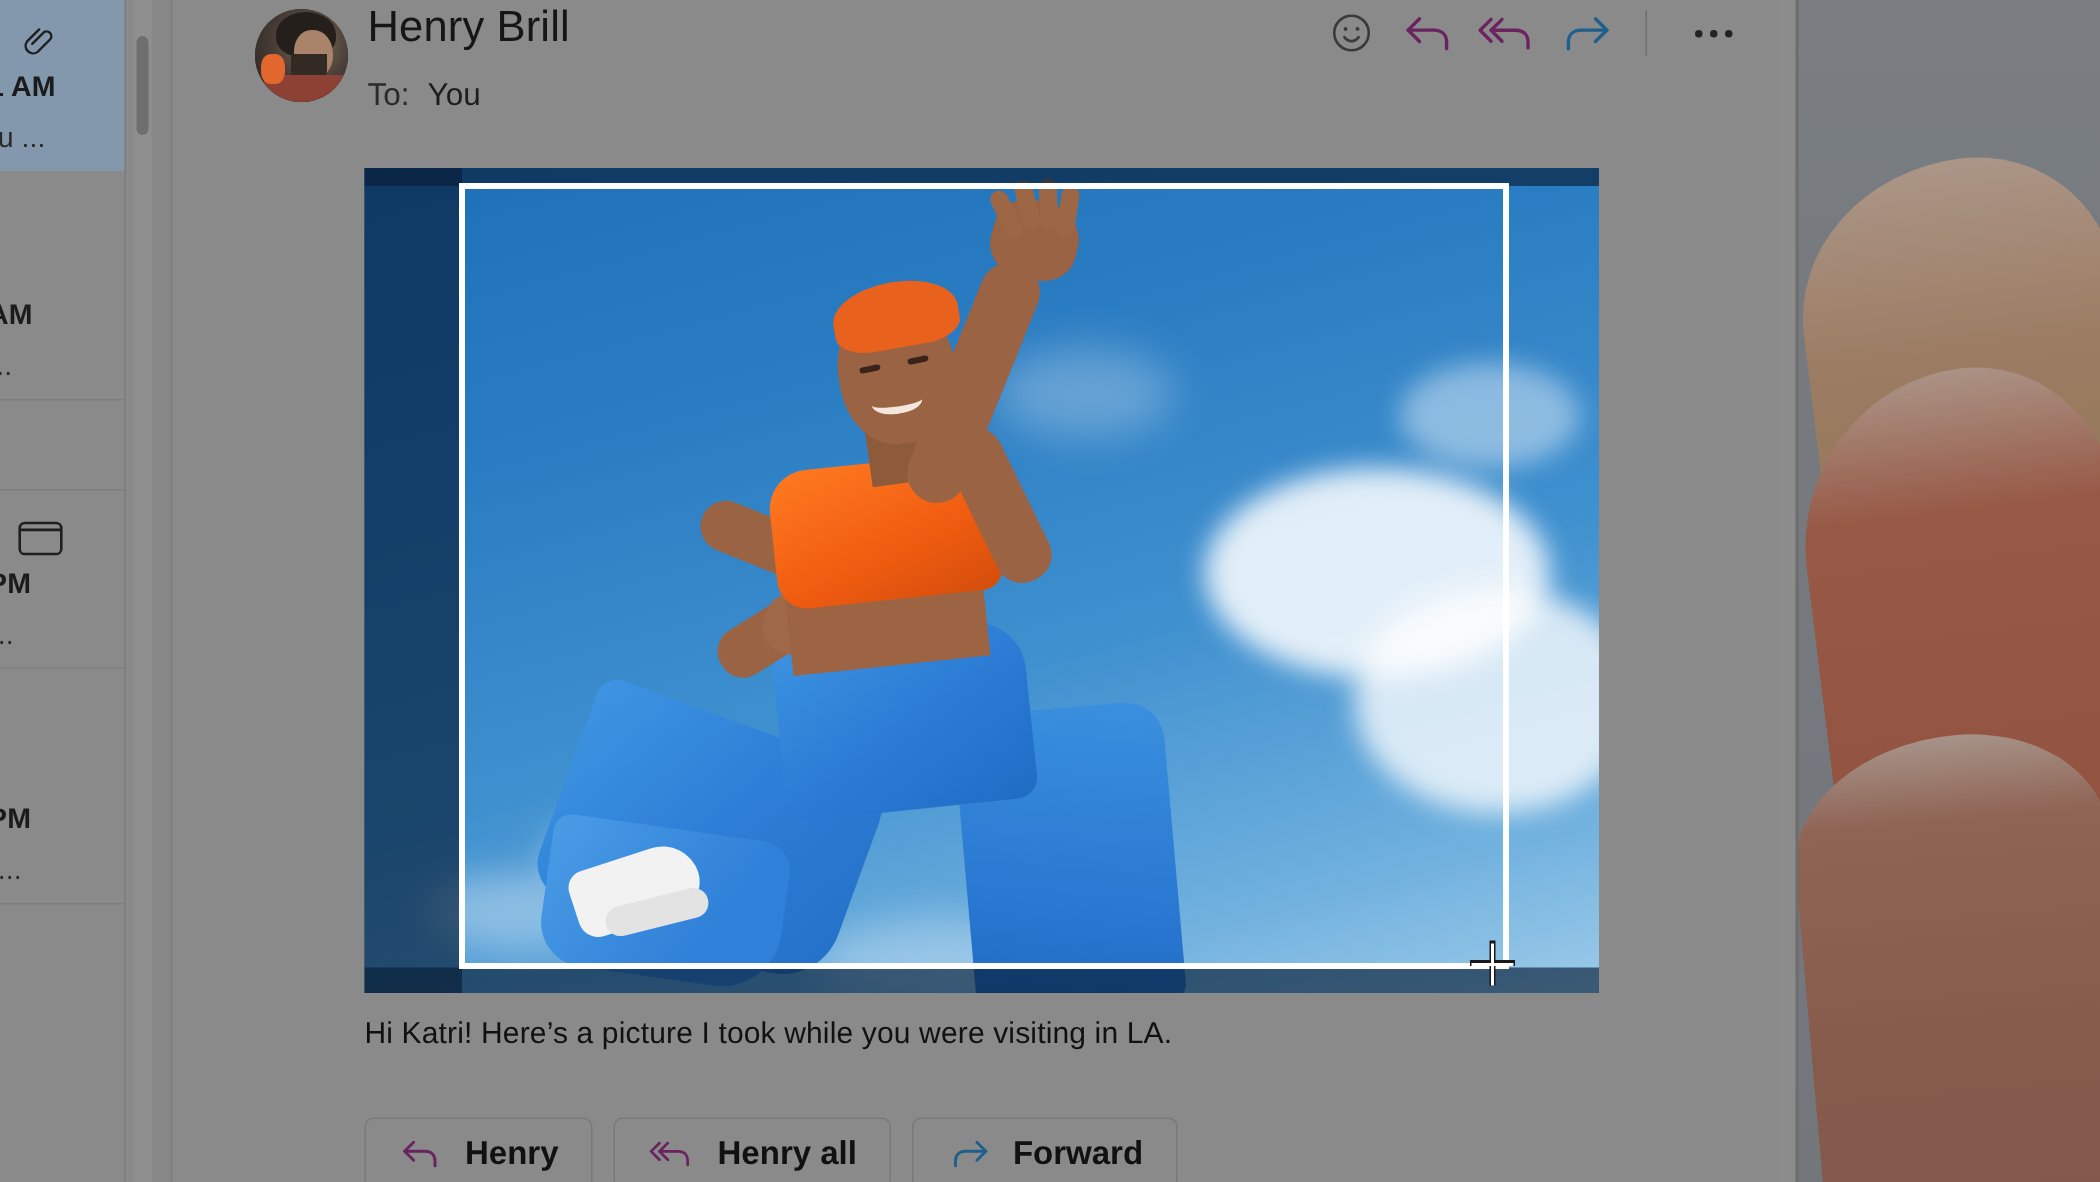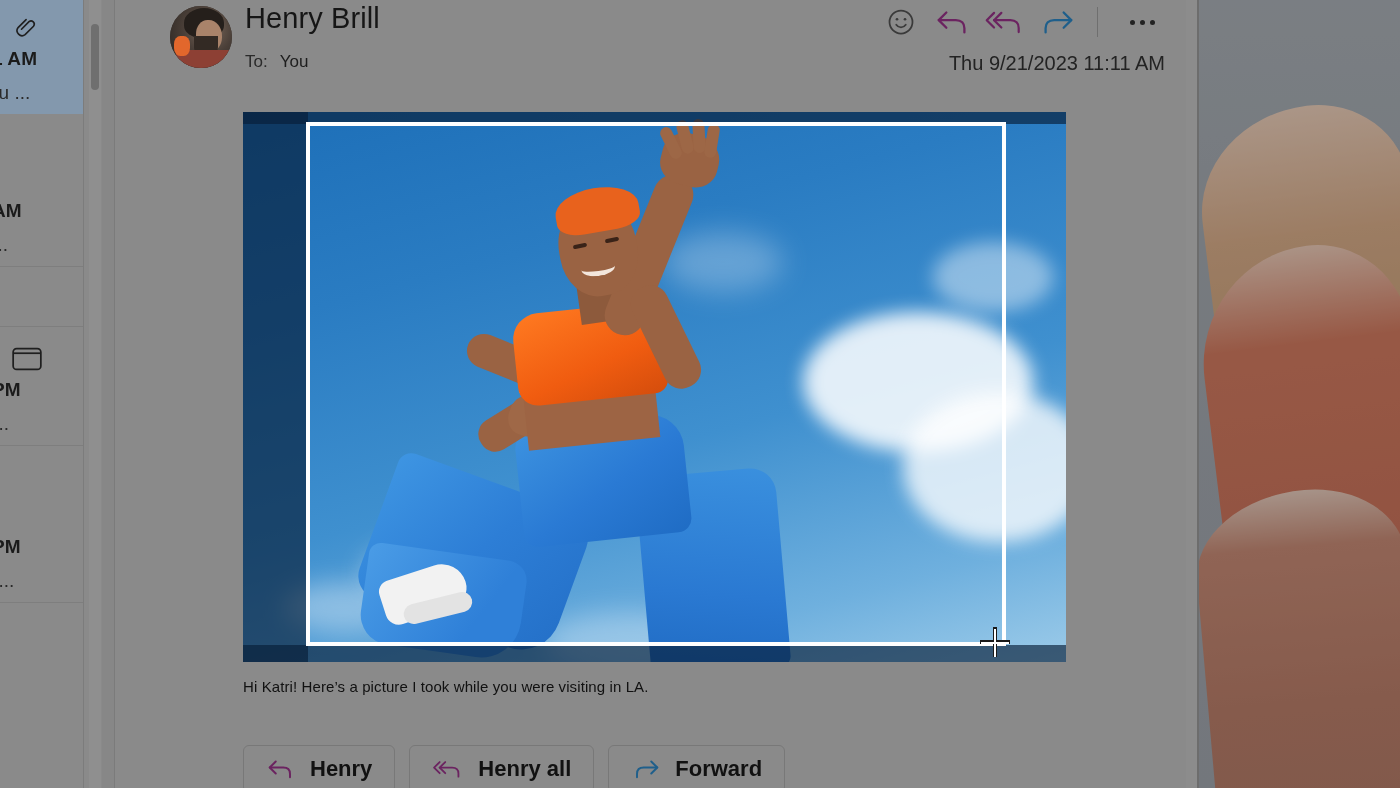--- a/index.html
+++ b/index.html
@@ -128,21 +128,21 @@
     background:#8d4034; }
   .av-orange{ position:absolute; left:4px; top:30px; width:16px; height:20px;
     border-radius:40%; background:#e2672c; }
 
   #sender-name{
     position:absolute; left:90px; top:2px;
     font-size:29px; color:#161616; font-weight:400; letter-spacing:.1px;
   }
   #recipient-line{
     position:absolute; left:90px; top:52px;
-    font-size:17px; color:#1d1d1d;
+    font-size:21px; color:#1d1d1d;
   }
   #recipient-line .to-label{ color:#2a2a2a; }
   #recipient-line .to-value{ margin-left:12px; }
 
   #header-actions{
     position:absolute; right:0px; top:2px;
     display:flex; align-items:center; gap:0px; height:40px;
   }
   .icon-btn{
     width:52px; height:40px;
@@ -292,21 +292,21 @@
     pointer-events:none;
   }
   #crop-cursor{
     position:absolute; left:861px; top:625px;
     width:38px; height:38px; pointer-events:none;
   }
 
   
   #body-text{
     position:absolute; left:128px; top:678px;
-    font-size:15px; color:#111; letter-spacing:.1px; white-space:nowrap;
+    font-size:20px; color:#111; letter-spacing:.1px; white-space:nowrap;
   }
 
   
   #action-buttons{
     position:absolute; left:128px; top:745px;
     display:flex; gap:14px;
   }
   .action-btn{
     display:flex; align-items:center; gap:14px;
     height:48px; padding:0 22px;
@@ -437,21 +437,20 @@
 
         <div class="icon-btn">
           <div id="more-dots">
               <i></i>
               <i></i>
               <i></i>
             </div>
         </div>
       </div>
 
-      <div id="timestamp">Thu 9/21/2023 11:11 AM</div>
     </div>
 
     <div id="photo-wrap">
       <div id="photo">
         <div class="sky"></div>
         <div class="cloud c1"></div>
         <div class="cloud c2"></div>
         <div class="cloud c3"></div>
         <div class="cloud c4"></div>
         <div class="cloud c5"></div>

